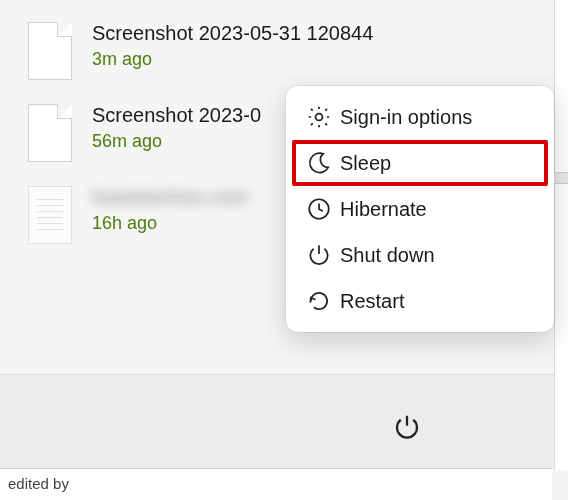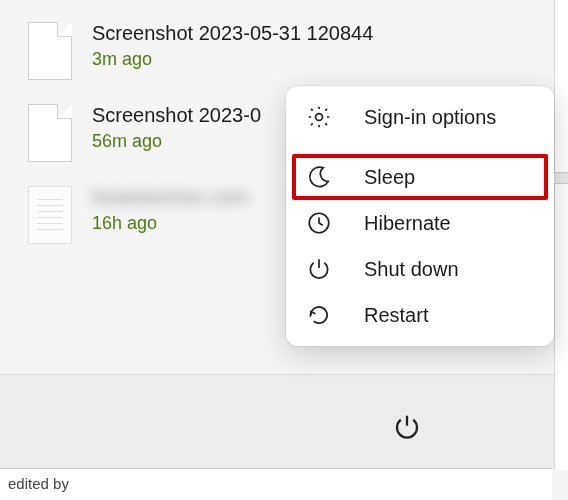--- a/index.html
+++ b/index.html
@@ -76,31 +76,30 @@
     width: 268px;
     background: #fff;
     border-radius: 12px;
     box-shadow: 0 8px 28px rgba(0,0,0,0.18), 0 0 0 1px rgba(0,0,0,0.05);
     padding: 8px 6px;
     z-index: 10;
   }
   .menu-item {
     display: flex;
     align-items: center;
-    gap: 32px;
+    gap: 8px;
     padding: 10px 14px;
     border-radius: 6px;
     font-size: 20px;
     color: #1a1a1a;
     cursor: pointer;
   }
   .menu-item.highlighted {
     box-shadow: 0 0 0 4px #d60000 inset;
     border-radius: 2px;
-    margin-top: 14px;
   }
   .menu-icon {
     width: 26px;
     height: 26px;
     flex-shrink: 0;
     display: flex;
     align-items: center;
     justify-content: center;
   }
   .menu-icon svg { width: 26px; height: 26px; stroke: #222; fill: none; stroke-width: 1.6; }

